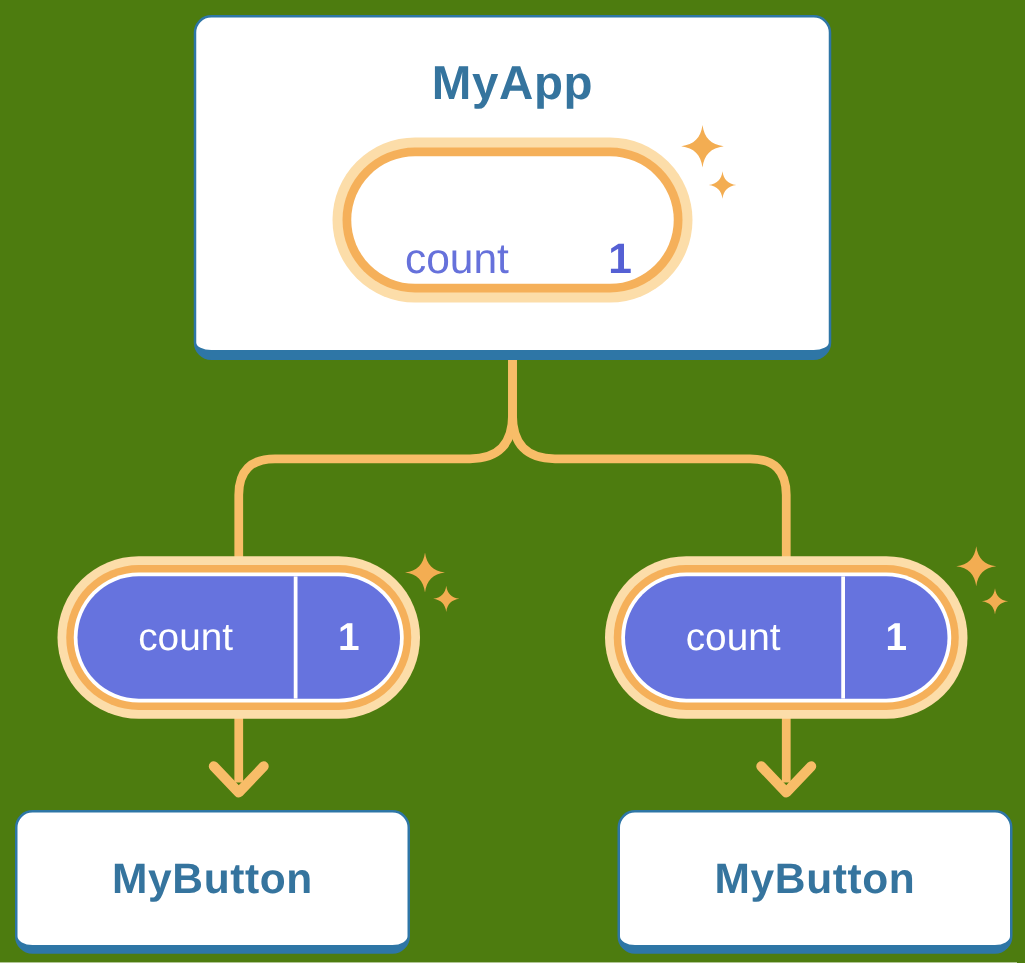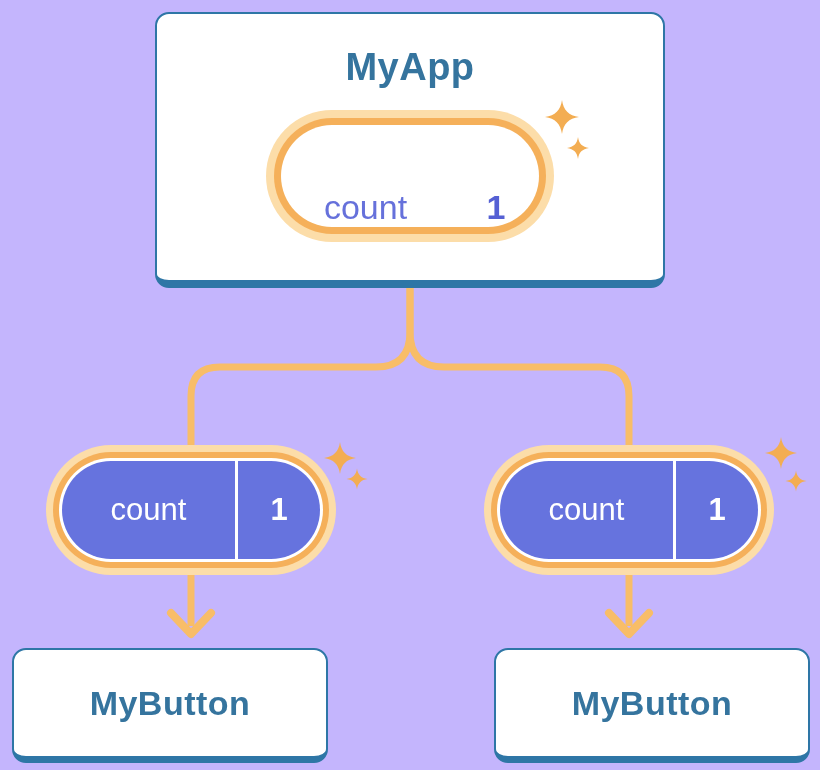--- a/index.html
+++ b/index.html
@@ -10,21 +10,21 @@
     --pill-glow:#FCDDA9;
     --connector:#F8BD68;
     --sparkle:#F3AD52;
     --top-pill-text:#6671DB;
     --top-pill-value:#5560D4;
     --top-pill-divider:#F3AC55;
   }
   *{box-sizing:border-box;margin:0;padding:0}
   html,body{width:820px;height:770px;background:#ffffff;overflow:hidden;
     font-family:"Liberation Sans", sans-serif;}
-  .canvas{position:relative;width:820px;height:770px;background:#c4b5fd;}
+  .canvas{position:relative;width:820px;height:770px;background:#4d7c0f;}
 
   svg.connectors{position:absolute;left:0;top:0;width:820px;height:770px;z-index:1;}
 
   .card{
     position:absolute;
     background:#ffffff;
     border:2px solid var(--card-border);
     border-radius:14px;
     z-index:2;
   }

